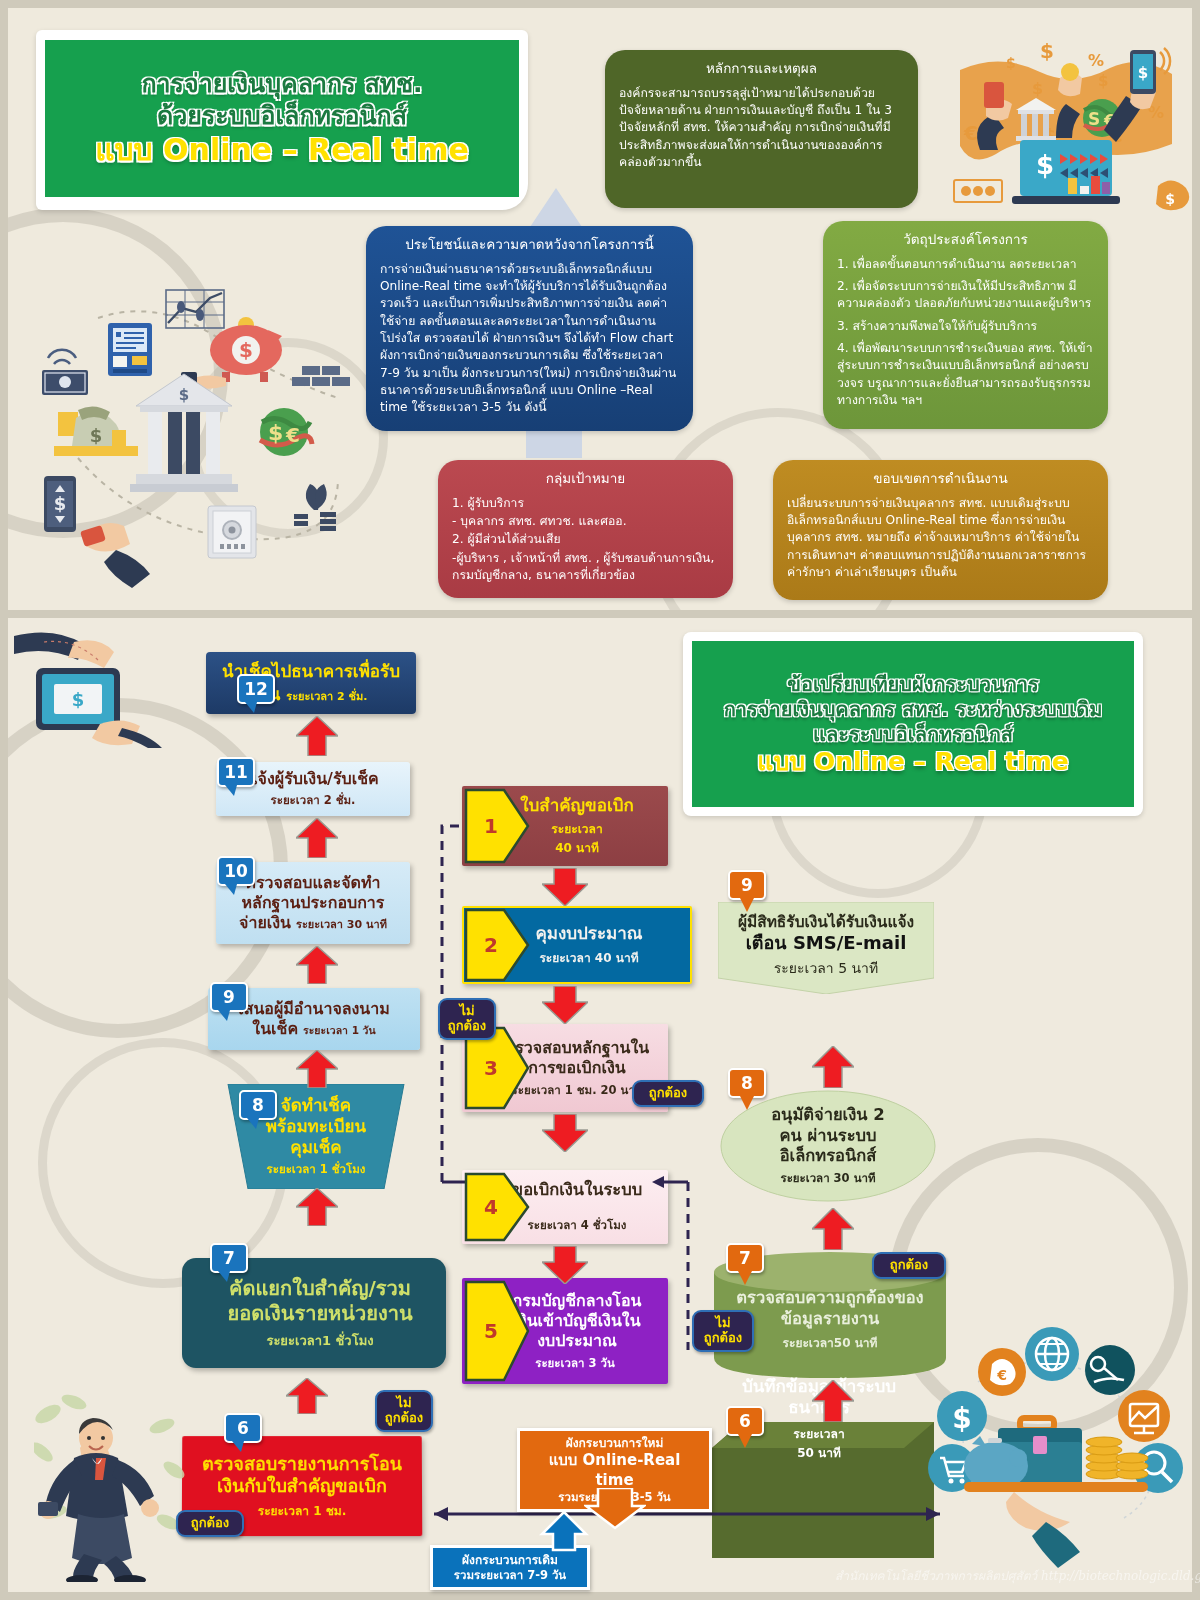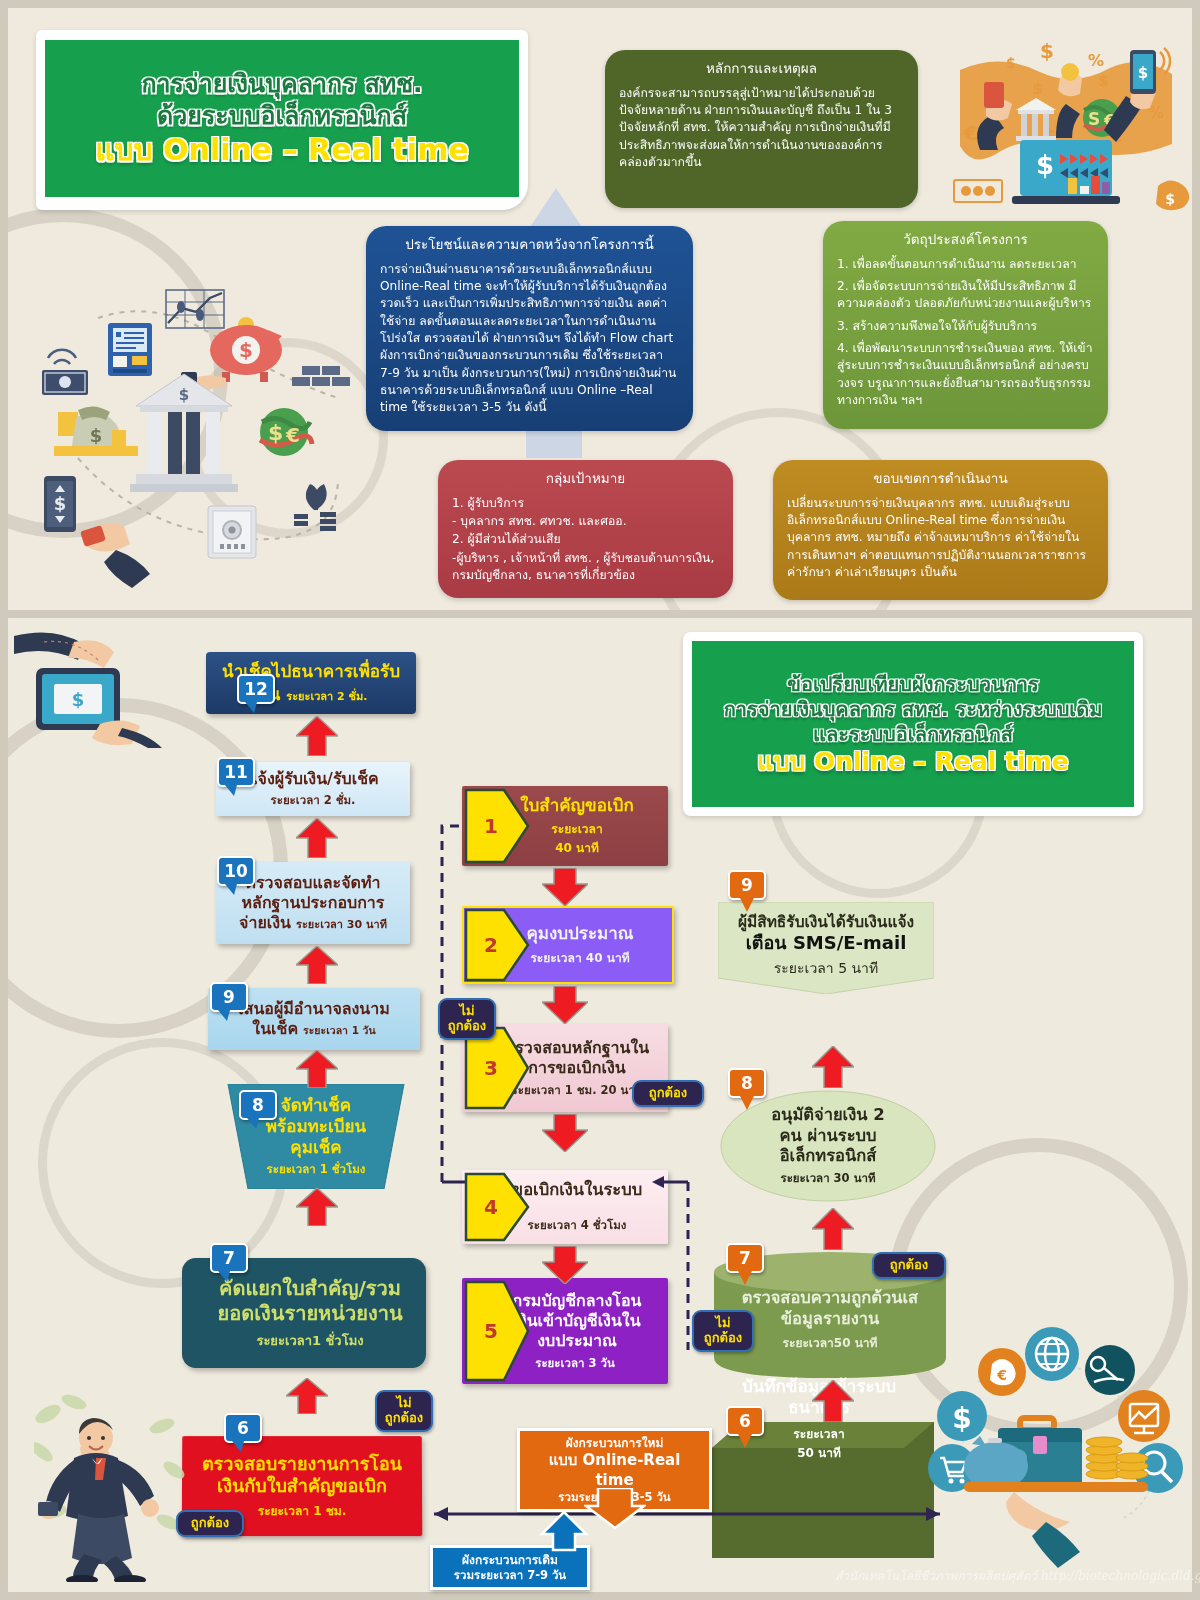--- a/index.html
+++ b/index.html
@@ -527,21 +527,21 @@
   <div class="t1" style="color:#ffe100;font-size:17px;">จัดทำเช็ค</div>
   <div class="t1" style="color:#ffe100;font-size:17px;">พร้อมทะเบียน</div>
   <div class="t1" style="color:#ffe100;font-size:17px;">คุมเช็ค</div>
   <div style="color:#ffe100;font-size:11.5px;font-weight:bold;margin-top:2px;">ระยะเวลา 1 ชั่วโมง</div>
 </div>
 <div class="badge blue" style="left:214px;top:1090px;">8</div>
 <svg class="uparrow" style="left:296px;top:1188px;" width="42" height="38">
     <polygon points="21,0 42,19 30,19 30,38 12,38 12,19 0,19" fill="#ee1c22" stroke="#9a9a92" stroke-width="1.5"></polygon>
   </svg>
 
-<div class="node" style="left:182px;top:1258px;width:244px;height:110px;background:#1e5463;border-radius:14px;padding-left:20px;">
+<div class="node" style="left:182px;top:1258px;width:264px;height:110px;background:#1e5463;border-radius:14px;padding-left:20px;">
   <div class="t1" style="color:#cfe06a;font-size:20px;">คัดแยกใบสำคัญ/รวม</div>
   <div class="t1" style="color:#cfe06a;font-size:20px;">ยอดเงินรายหน่วยงาน</div>
   <div style="color:#cfe06a;font-size:13px;font-weight:bold;margin-top:4px;">ระยะเวลา1 ชั่วโมง</div>
 </div>
 <div class="badge blue" style="left:185px;top:1243px;">7</div>
 <svg class="uparrow" style="left:286px;top:1378px;" width="42" height="36">
     <polygon points="21,0 42,18 30,18 30,36 12,36 12,18 0,18" fill="#ee1c22" stroke="#9a9a92" stroke-width="1.5"></polygon>
   </svg>
 
 <div class="node" style="left:182px;top:1436px;width:240px;height:100px;background:#e01020;border-radius:2px;transform:perspective(400px) rotateX(1deg);">
@@ -594,21 +594,21 @@
   <div style="color:#ffe100;font-size:12px;font-weight:bold;margin-left:24px;">40 นาที</div>
 </div>
 <svg class="ill" style="left:462px;top:786px;z-index:11;" width="72" height="80">
   <polygon points="4,4 42,4 66,40 42,76 4,76" fill="#ffe100" stroke="#2b4a2f" stroke-width="2.5"></polygon>
 </svg>
 <div style="position:absolute;left:462px;top:786px;width:58px;height:80px;display:flex;align-items:center;justify-content:center;z-index:12;color:#c0392b;font-weight:bold;font-size:20px;">1</div>
 <svg class="downarrow" style="left:542px;top:868px;" width="46" height="38">
     <polygon points="23,38 46,16 34,16 34,0 12,0 12,16 0,16" fill="#ee1c22" stroke="#9a9a92" stroke-width="1.5"></polygon>
   </svg>
 
-<div class="node" style="left:462px;top:906px;width:212px;height:78px;background:#8b5cf6;border:2.5px solid #ffe100;border-radius:2px;">
+<div class="node" style="left:462px;top:906px;width:230px;height:78px;background:#0369a1;border:2.5px solid #ffe100;border-radius:2px;">
   <div class="t1" style="color:#f2f2ef;font-size:17px;margin-left:24px;">คุมงบประมาณ</div>
   <div style="color:#f2f2ef;font-size:12px;font-weight:bold;margin-left:24px;margin-top:3px;">ระยะเวลา 40 นาที</div>
 </div>
 <svg class="ill" style="left:462px;top:906px;z-index:11;" width="72" height="78">
   <polygon points="4,4 42,4 66,39 42,74 4,74" fill="#ffe100" stroke="#2b4a2f" stroke-width="2.5"></polygon>
 </svg>
 <div style="position:absolute;left:462px;top:906px;width:58px;height:78px;display:flex;align-items:center;justify-content:center;z-index:12;color:#c0392b;font-weight:bold;font-size:20px;">2</div>
 <svg class="downarrow" style="left:542px;top:986px;" width="46" height="38">
     <polygon points="23,38 46,16 34,16 34,0 12,0 12,16 0,16" fill="#ee1c22" stroke="#9a9a92" stroke-width="1.5"></polygon>
   </svg>
@@ -691,21 +691,21 @@
 <div class="badge orange down-arrow" style="left:728px;top:1068px;">8</div>
 <svg class="uparrow" style="left:812px;top:1208px;" width="42" height="42">
     <polygon points="21,0 42,21 30,21 30,42 12,42 12,21 0,21" fill="#ee1c22" stroke="#9a9a92" stroke-width="1.5"></polygon>
   </svg>
 
 <svg class="ill" style="left:712px;top:1250px;" width="236" height="130">
   <path d="M2 22 L2 108 q0 20 116 20 q116 0 116 -20 L234 22 Z" fill="#7d9b4e"></path>
   <ellipse cx="118" cy="22" rx="116" ry="20" fill="#9cb26d"></ellipse>
 </svg>
 <div class="node" style="left:712px;top:1264px;width:236px;height:112px;background:none;box-shadow:none;">
-  <div class="t1" style="color:#e9efdc;font-size:16.5px;">ตรวจสอบความถูกต้วนเส</div>
+  <div class="t1" style="color:#e9efdc;font-size:16.5px;">ตรวจสอบความถูกต้องของ</div>
   <div class="t1" style="color:#e9efdc;font-size:16.5px;">ข้อมูลรายงาน</div>
   <div style="color:#e9efdc;font-size:12px;font-weight:bold;margin-top:3px;">ระยะเวลา50  นาที</div>
 </div>
 <div class="badge orange down-arrow" style="left:726px;top:1243px;">7</div>
 <div class="lbl" style="left:872px;top:1252px;width:74px;">ถูกต้อง</div>
 <div class="lbl" style="left:692px;top:1310px;width:62px;">
   <div>ไม่</div>
   <div>ถูกต้อง</div>
 </div>
 <svg class="uparrow" style="left:812px;top:1380px;" width="42" height="42">

